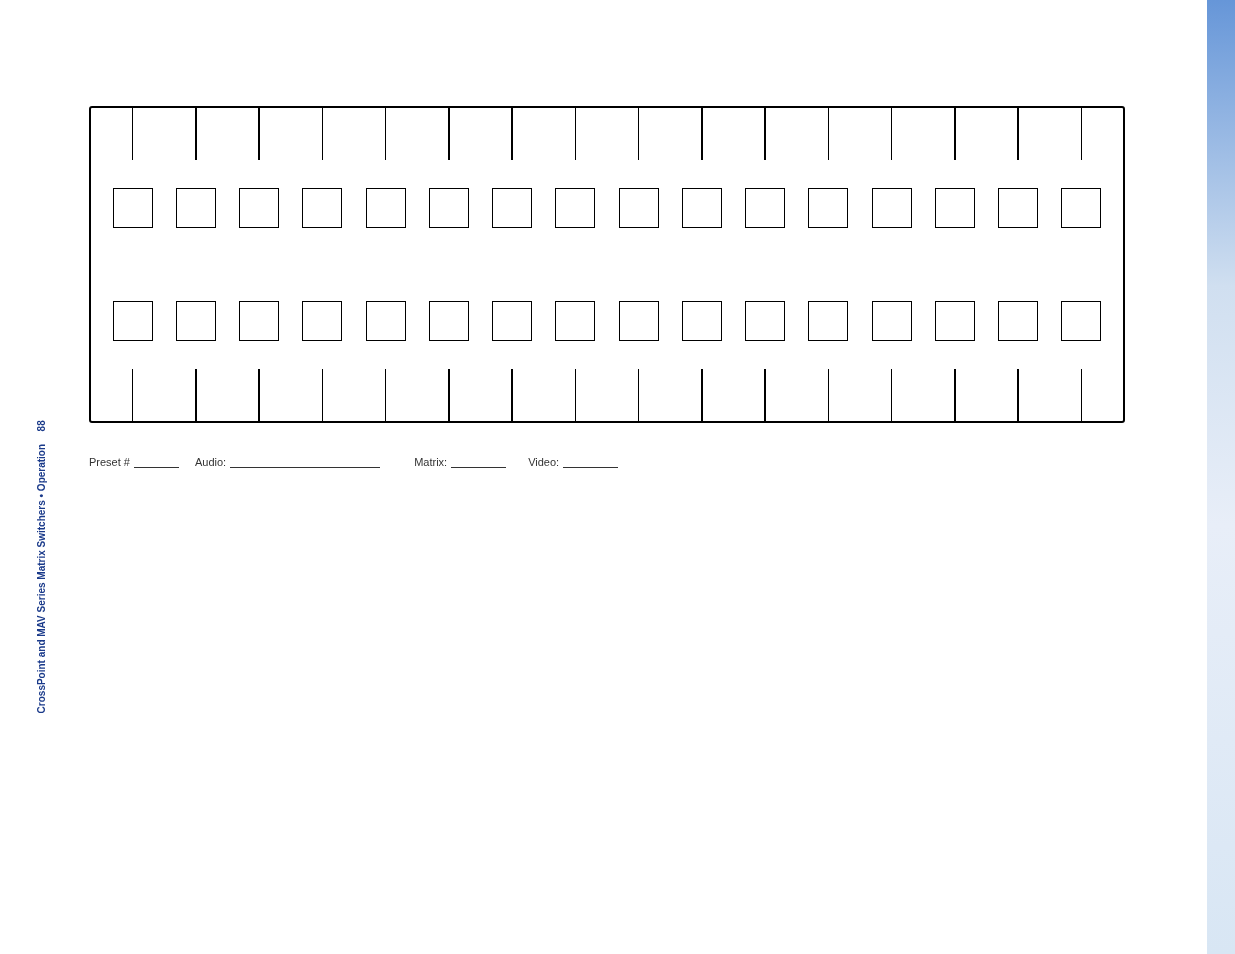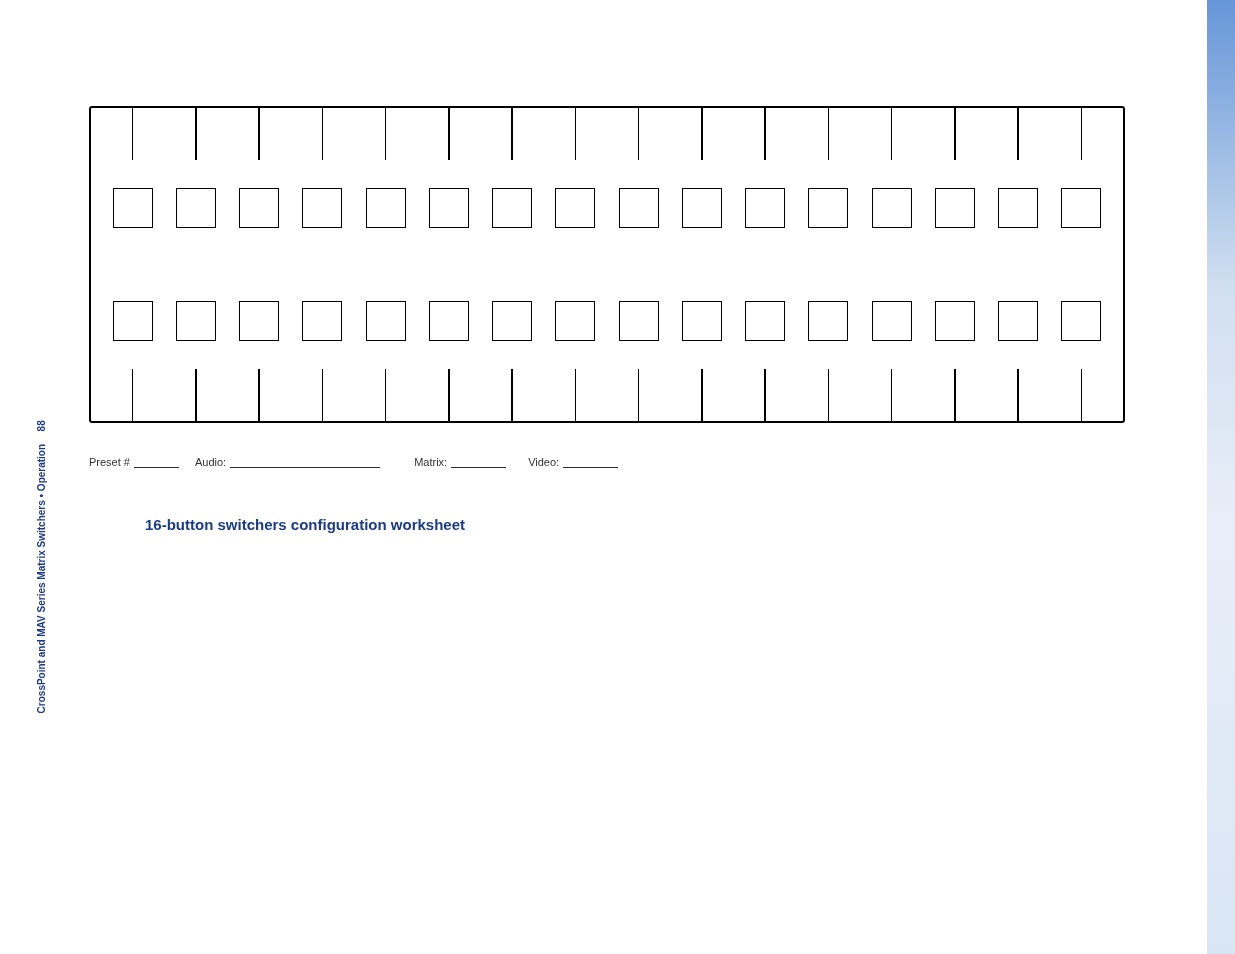--- a/index.html
+++ b/index.html
@@ -204,20 +204,19 @@
     <span>Audio:</span>
     <span class="underline" style="width:150px;"></span>
     <span style="width:30px;"></span>
     <span>Matrix:</span>
     <span class="underline" style="width:55px;"></span>
     <span style="width:18px;"></span>
     <span>Video:</span>
     <span class="underline" style="width:55px;"></span>
   </div>
 
-  <div class="heading">16-button switchers configuration worksheet</div>
 
   <div class="sidebar-text">
     <span>CrossPoint and MAV Series Matrix Switchers • Operation</span>
     <span style="margin-top:10px;" class="pagenum">88</span>
   </div>
 
 </div>
 
 </body></html>

